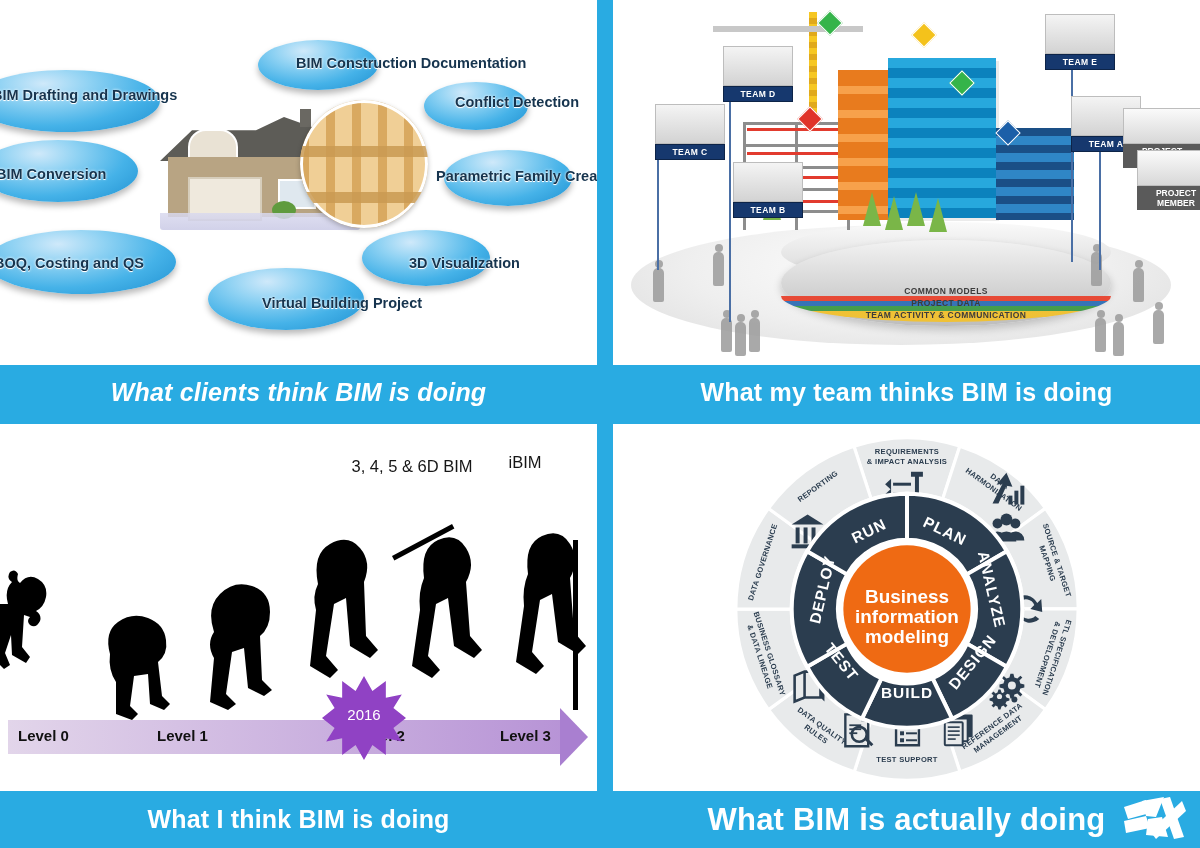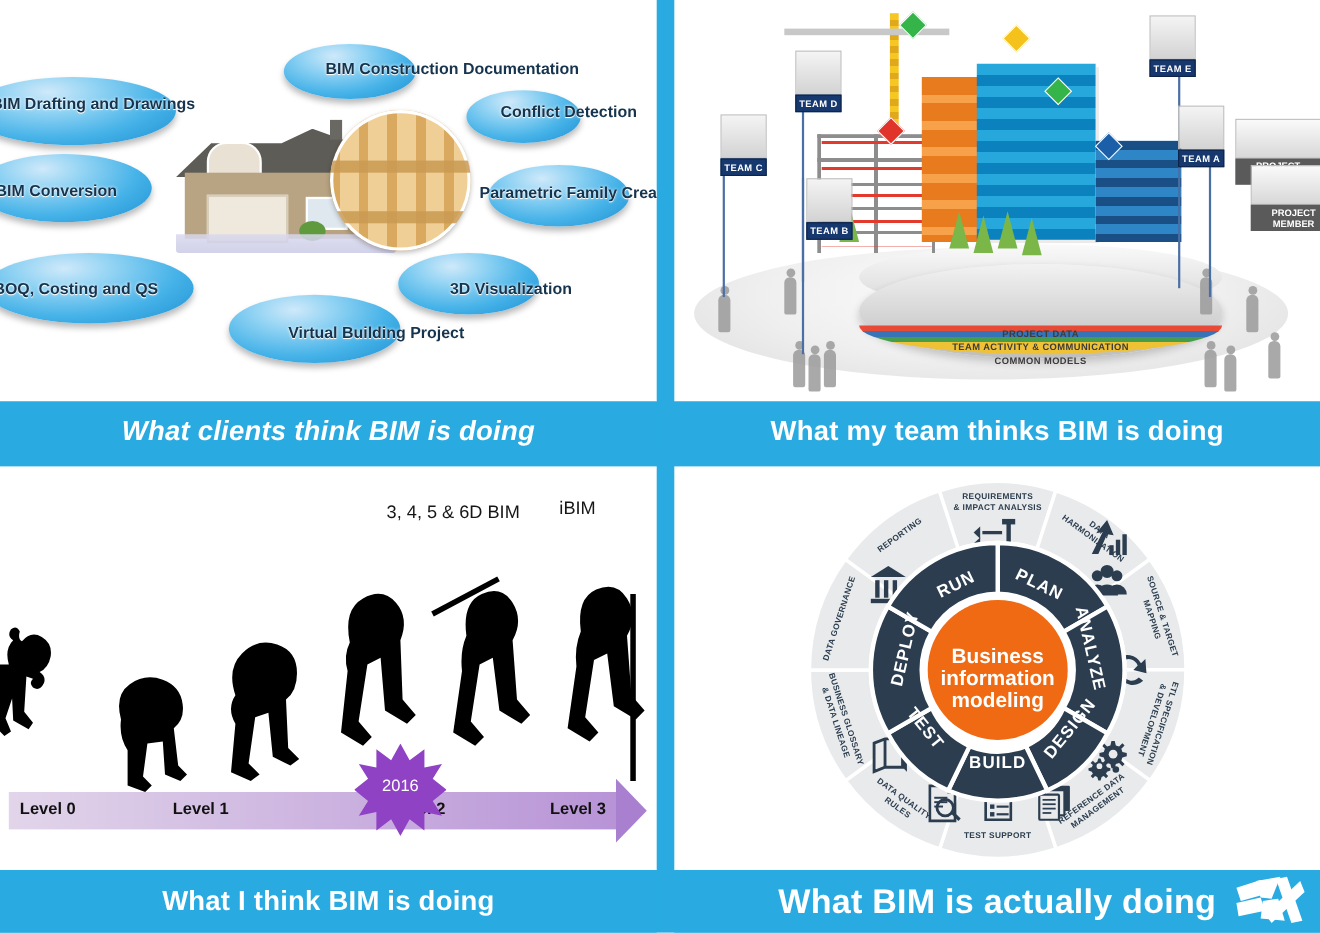--- a/index.html
+++ b/index.html
@@ -75,21 +75,21 @@
                  repeating-linear-gradient(90deg,#8d8d8d 0 3px,transparent 3px 52px);}
   .bldg-red{position:absolute;left:134px;top:128px;width:100px;height:96px;
       background:repeating-linear-gradient(#e23b2e 0 3px,transparent 3px 24px);}
   .crane{position:absolute;left:196px;top:12px;width:8px;height:112px;
       background:repeating-linear-gradient(#f6c723 0 6px,#e0a91c 6px 12px);}
   .crane-arm{position:absolute;left:100px;top:26px;width:150px;height:6px;background:#c8c8c8;}
   .tree{position:absolute;width:0;height:0;border-left:9px solid transparent;border-right:9px solid transparent;border-bottom:34px solid #7ab648;}
   .person{position:absolute;width:11px;height:34px;background:#9b9b9b;border-radius:5px 5px 2px 2px;opacity:.85;}
   .person:before{content:"";position:absolute;left:1.5px;top:-8px;width:8px;height:8px;border-radius:50%;background:#9b9b9b;}
 
-  .teamcard{position:absolute;width:42px;}
+  .teamcard{position:absolute;width:70px;}
   .teamthumb{height:38px;background:linear-gradient(#f4f4f4,#d3d3d3);border:1px solid #bdbdbd;}
   .teamname{background:#16386e;color:#fff;font-size:8.5px;font-weight:bold;text-align:center;
       padding:2px 0;letter-spacing:.4px;border:1px solid #0d2448;}
   .teamline{position:absolute;width:1.5px;background:#4a6fa5;}
   .pmcard{position:absolute;width:78px;}
   .pmthumb{height:34px;background:linear-gradient(#fafafa,#d8d8d8);border:1px solid #bdbdbd;}
   .pmname{background:#5a5a5a;color:#fff;font-size:8.5px;font-weight:bold;text-align:center;padding:2px 0;}
   .tag{position:absolute;width:16px;height:16px;transform:rotate(45deg);border:1.5px solid #fff;}
 
   
@@ -155,21 +155,21 @@
 
     <div class="bubble" style="left:362px;top:230px;width:128px;height:56px;"></div>
     <div class="blabel" style="left:409px;top:255px;">3D Visualization</div>
   </div>
 
   <div class="quad q-tr">
     <div class="tr-stage"></div>
     <div class="tr-disc-top"></div>
     <div class="tr-disc"></div>
     <div class="disc-rings"></div>
-    <div class="disc-txt" style="top:286px;margin-top:37px;">COMMON MODELS</div>
+    <div class="disc-txt" style="top:286px;">COMMON MODELS</div>
     <div class="disc-txt" style="top:298px;">PROJECT DATA</div>
     <div class="disc-txt" style="top:310px;">TEAM ACTIVITY &amp; COMMUNICATION</div>
 
     <div class="bldg-frame"></div>
     <div class="bldg-red"></div>
     <div class="bldg-org"></div>
     <div class="bldg-blue"></div>
     <div class="bldg-blue2"></div>
     <div class="crane"></div>
     <div class="crane-arm"></div>

